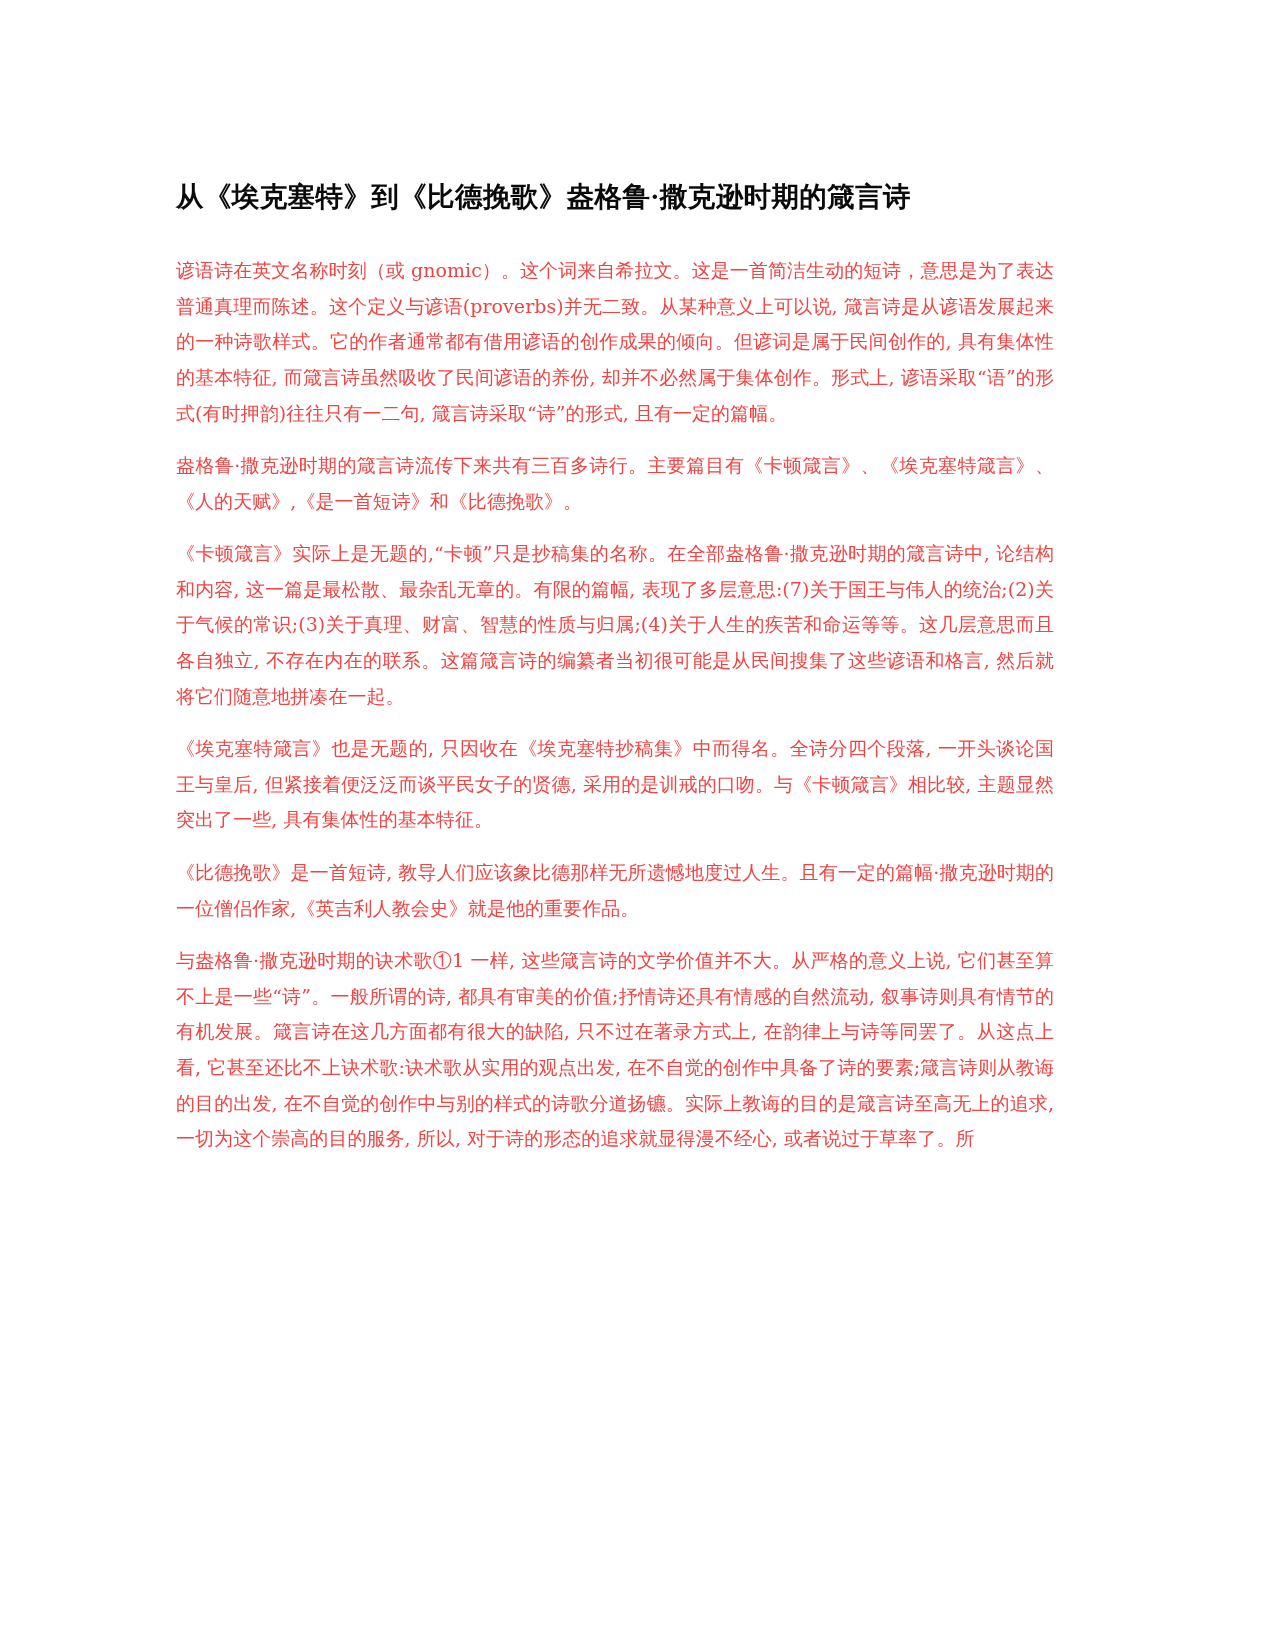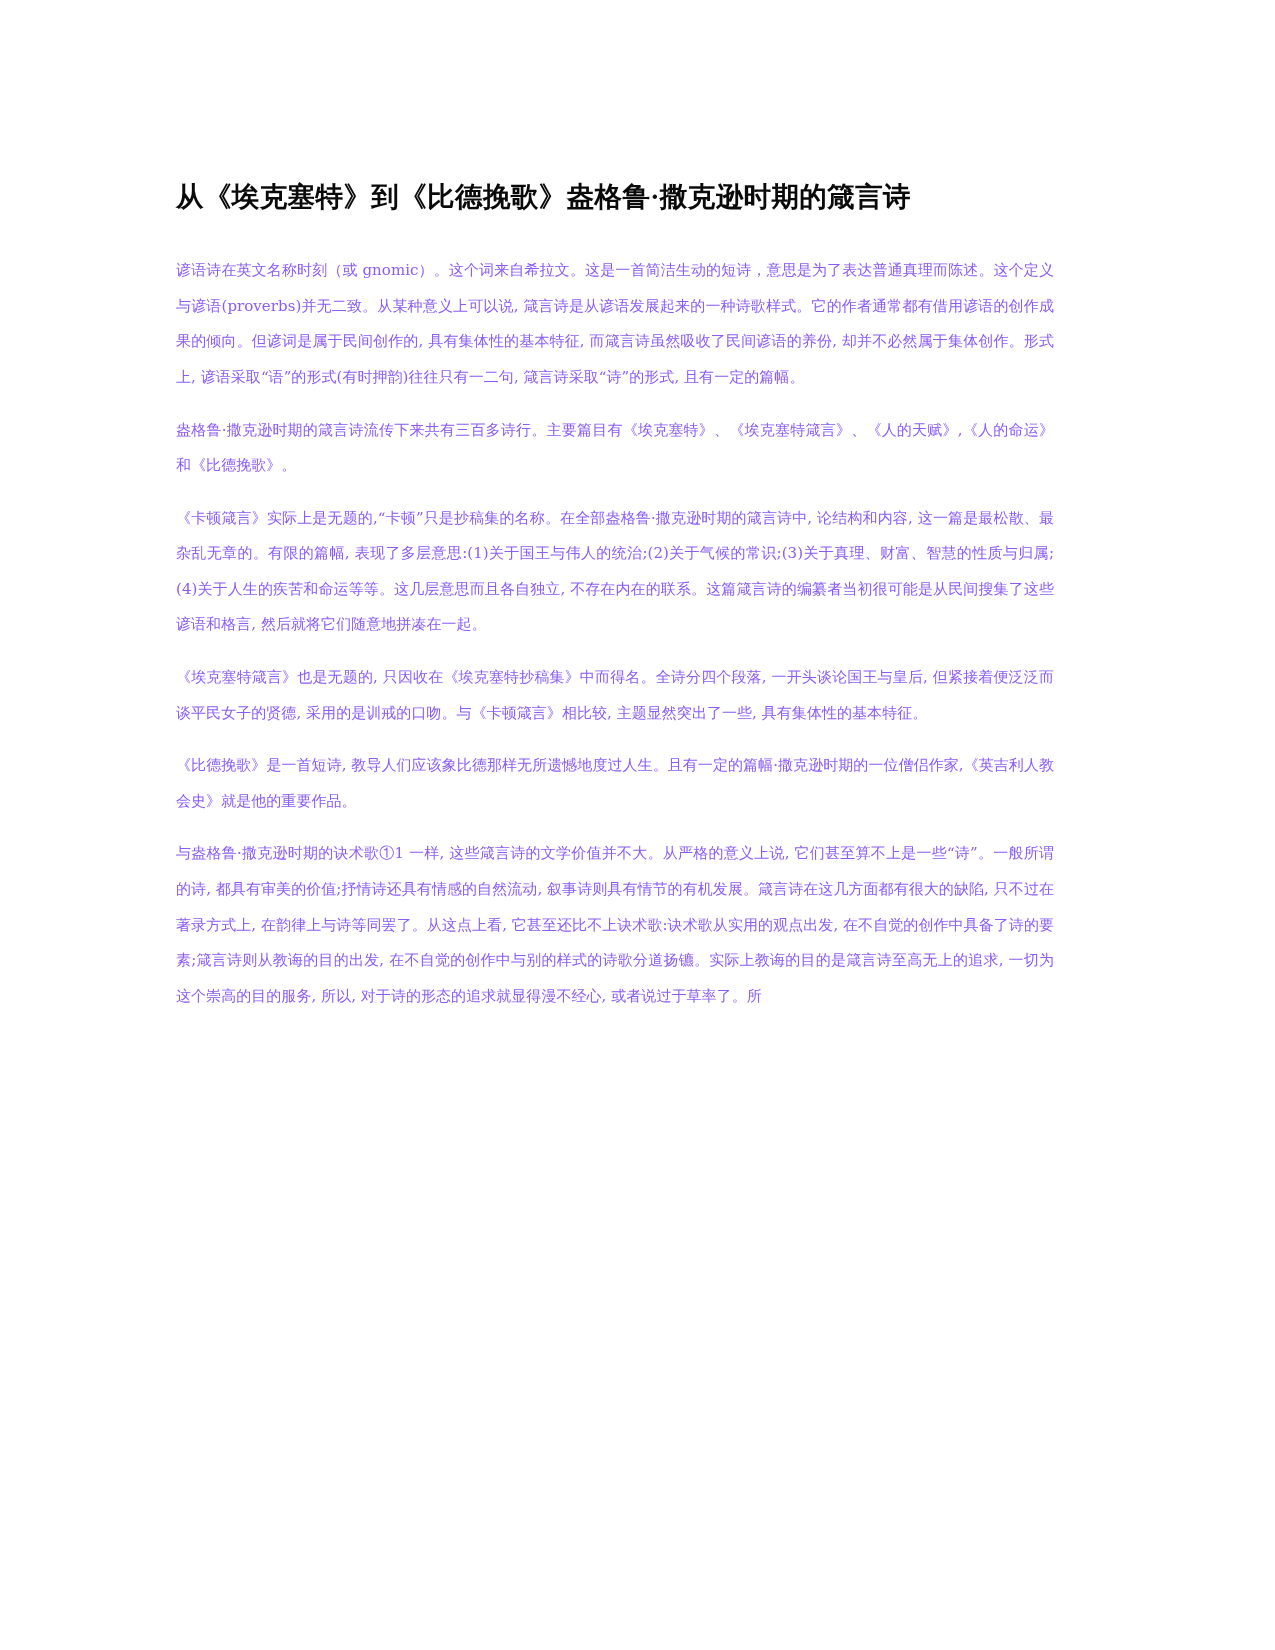--- a/index.html
+++ b/index.html
@@ -32,46 +32,46 @@
     font-weight: bold;
     font-size: 27.5px;
     line-height: 1.35;
     letter-spacing: 0.4px;
     color: #0a0a0a;
     margin: 0 0 38px 0;
     text-align: left;
     white-space: nowrap;
   }
   .para {
-    font-size: 15px;
+    font-size: 19px;
     line-height: 35.6px;
     text-align: justify;
     text-justify: inter-character;
     margin: 0 0 17px 0;
-    color: #8b5cf6;
+    color: #ef4444;
     letter-spacing: 0.05px;
     word-break: break-all;
   }
   .para:last-child {
     margin-bottom: 15px;
   }
 </style>
 </head>
 <body>
 
 <div class="page">
   <div class="content">
 
     <h1 class="doc-title">从《埃克塞特》到《比德挽歌》盎格鲁·撒克逊时期的箴言诗</h1>
 
     <p class="para">谚语诗在英文名称时刻（或 gnomic）。这个词来自希拉文。这是一首简洁生动的短诗，意思是为了表达普通真理而陈述。这个定义与谚语(proverbs)并无二致。从某种意义上可以说, 箴言诗是从谚语发展起来的一种诗歌样式。它的作者通常都有借用谚语的创作成果的倾向。但谚词是属于民间创作的, 具有集体性的基本特征, 而箴言诗虽然吸收了民间谚语的养份, 却并不必然属于集体创作。形式上, 谚语采取“语”的形式(有时押韵)往往只有一二句, 箴言诗采取“诗”的形式, 且有一定的篇幅。</p>
 
-    <p class="para">盎格鲁·撒克逊时期的箴言诗流传下来共有三百多诗行。主要篇目有《埃克塞特》、《埃克塞特箴言》、《人的天赋》,《人的命运》和《比德挽歌》。</p>
+    <p class="para">盎格鲁·撒克逊时期的箴言诗流传下来共有三百多诗行。主要篇目有《卡顿箴言》、《埃克塞特箴言》、《人的天赋》,《是一首短诗》和《比德挽歌》。</p>
 
-    <p class="para">《卡顿箴言》实际上是无题的,“卡顿”只是抄稿集的名称。在全部盎格鲁·撒克逊时期的箴言诗中, 论结构和内容, 这一篇是最松散、最杂乱无章的。有限的篇幅, 表现了多层意思:(1)关于国王与伟人的统治;(2)关于气候的常识;(3)关于真理、财富、智慧的性质与归属;(4)关于人生的疾苦和命运等等。这几层意思而且各自独立, 不存在内在的联系。这篇箴言诗的编纂者当初很可能是从民间搜集了这些谚语和格言, 然后就将它们随意地拼凑在一起。</p>
+    <p class="para">《卡顿箴言》实际上是无题的,“卡顿”只是抄稿集的名称。在全部盎格鲁·撒克逊时期的箴言诗中, 论结构和内容, 这一篇是最松散、最杂乱无章的。有限的篇幅, 表现了多层意思:(7)关于国王与伟人的统治;(2)关于气候的常识;(3)关于真理、财富、智慧的性质与归属;(4)关于人生的疾苦和命运等等。这几层意思而且各自独立, 不存在内在的联系。这篇箴言诗的编纂者当初很可能是从民间搜集了这些谚语和格言, 然后就将它们随意地拼凑在一起。</p>
 
     <p class="para">《埃克塞特箴言》也是无题的, 只因收在《埃克塞特抄稿集》中而得名。全诗分四个段落, 一开头谈论国王与皇后, 但紧接着便泛泛而谈平民女子的贤德, 采用的是训戒的口吻。与《卡顿箴言》相比较, 主题显然突出了一些, 具有集体性的基本特征。</p>
 
 
     <p class="para">《比德挽歌》是一首短诗, 教导人们应该象比德那样无所遗憾地度过人生。且有一定的篇幅·撒克逊时期的一位僧侣作家,《英吉利人教会史》就是他的重要作品。</p>
 
     <p class="para">与盎格鲁·撒克逊时期的诀术歌①1 一样, 这些箴言诗的文学价值并不大。从严格的意义上说, 它们甚至算不上是一些“诗”。一般所谓的诗, 都具有审美的价值;抒情诗还具有情感的自然流动, 叙事诗则具有情节的有机发展。箴言诗在这几方面都有很大的缺陷, 只不过在著录方式上, 在韵律上与诗等同罢了。从这点上看, 它甚至还比不上诀术歌:诀术歌从实用的观点出发, 在不自觉的创作中具备了诗的要素;箴言诗则从教诲的目的出发, 在不自觉的创作中与别的样式的诗歌分道扬镳。实际上教诲的目的是箴言诗至高无上的追求, 一切为这个崇高的目的服务, 所以, 对于诗的形态的追求就显得漫不经心, 或者说过于草率了。所</p>
 
   </div>
 </div>

